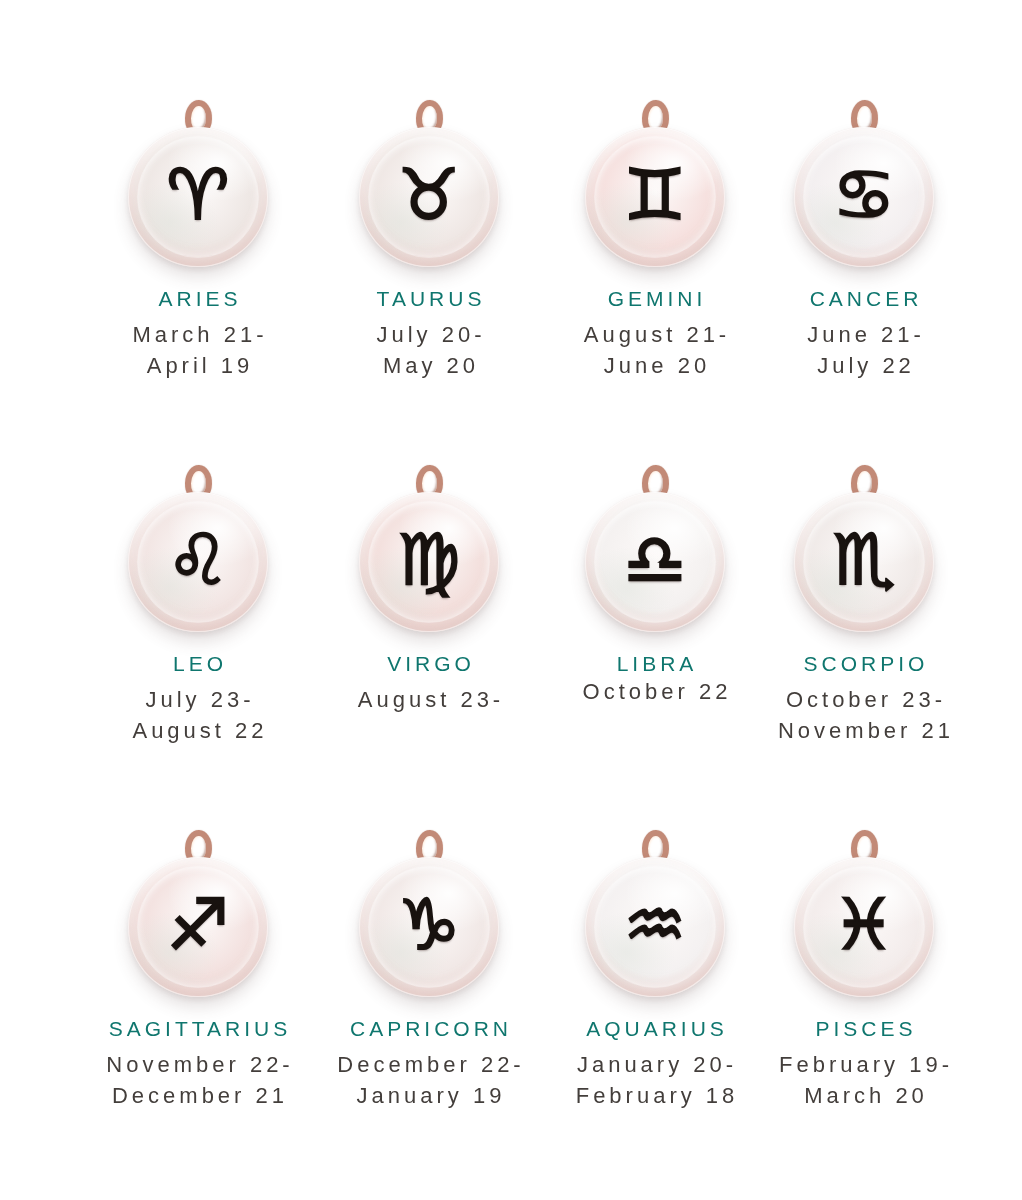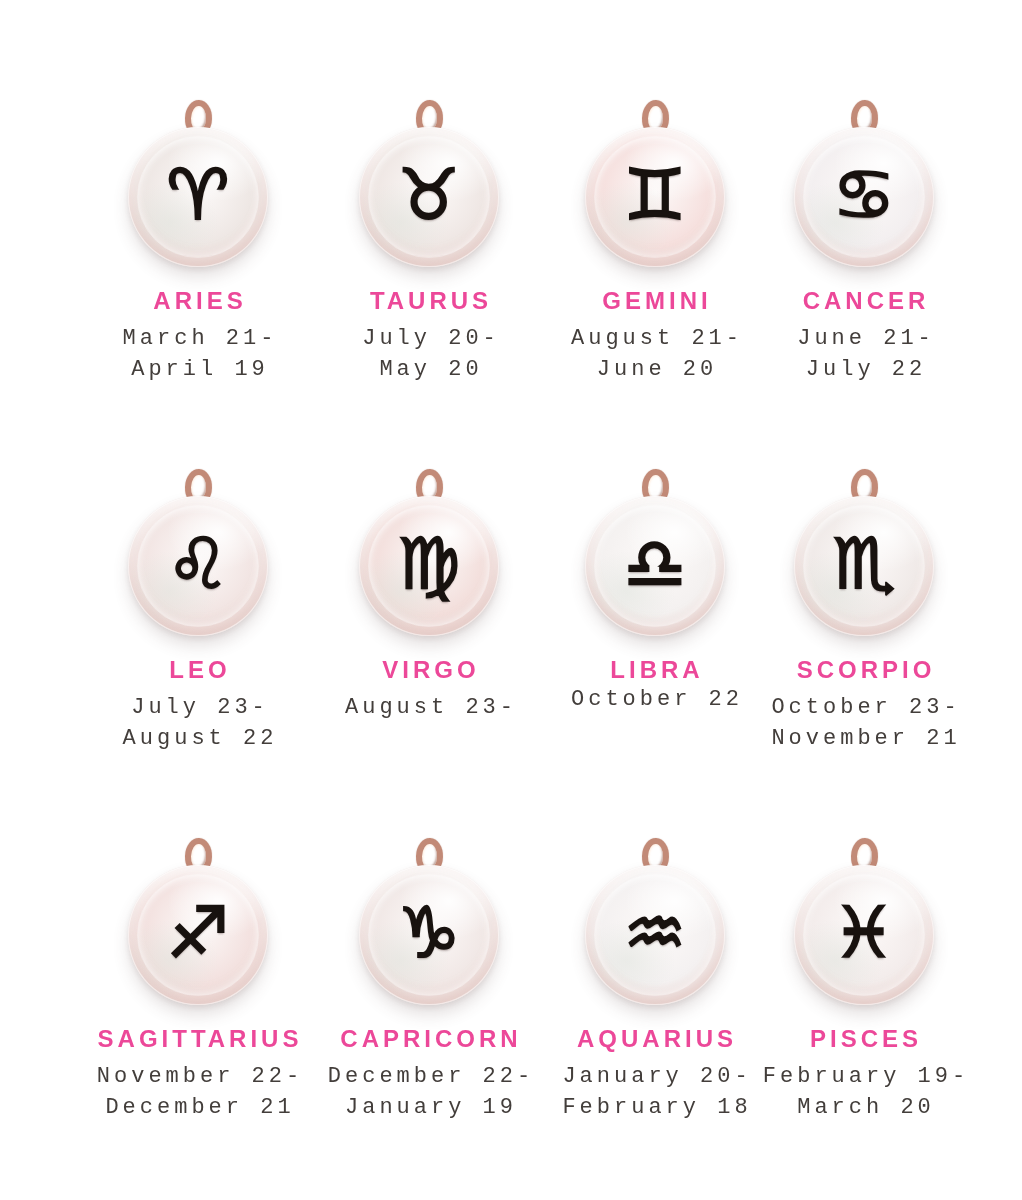--- a/index.html
+++ b/index.html
@@ -61,28 +61,28 @@
     font-family:"DejaVu Sans",sans-serif;
     font-size:70px;line-height:1;
     color:#18120f;
     -webkit-text-stroke:2px #18120f;
     text-shadow:0 2px 2px rgba(45,22,22,.35);
     margin-top:-4px;
     user-select:none;
   }
   .name{
     margin-top:20px;
-    font-weight:700;font-size:24px;
+    font-weight:400;font-size:21px;
     letter-spacing:4px;
-    color:#ec4899;
+    color:#0f766e;
     white-space:nowrap;
     padding-left:4px; 
   }
   .date{
-    font-family:Liberation Mono, monospace;
+    font-family:Liberation Sans, sans-serif;
     font-size:22px;line-height:31px;
     letter-spacing:4px;
     color:#433e3b;
     white-space:nowrap;
     padding-left:4px;
     text-align:right;
   }
   .date.first{margin-top:8px;}
 </style>
 </head>

